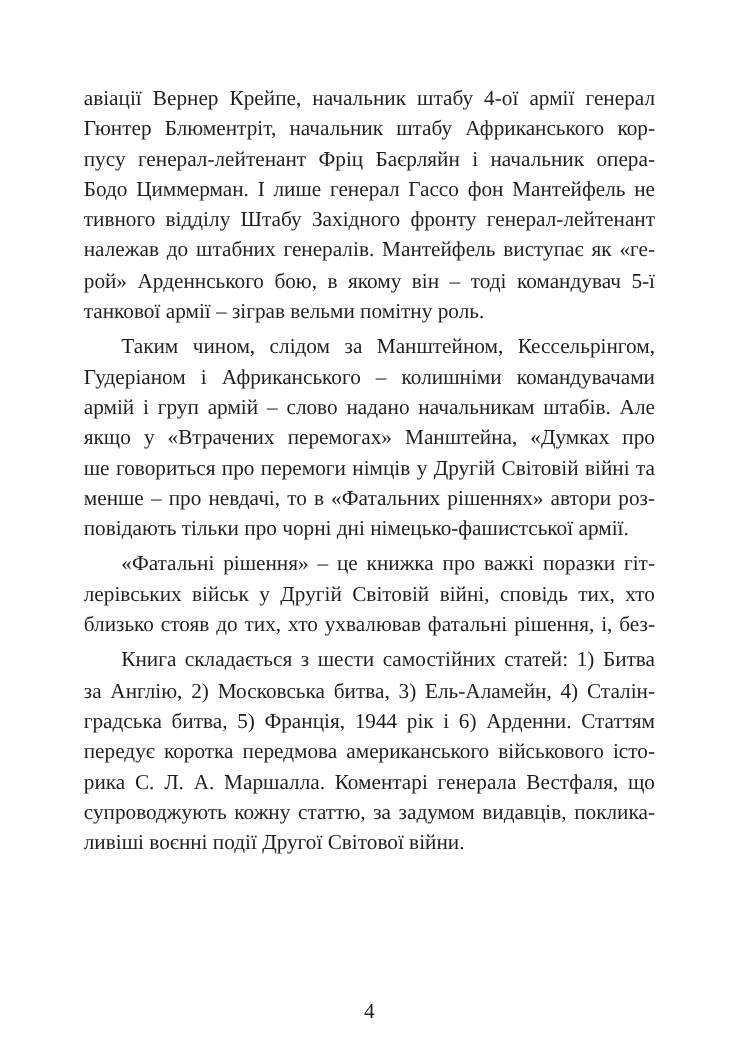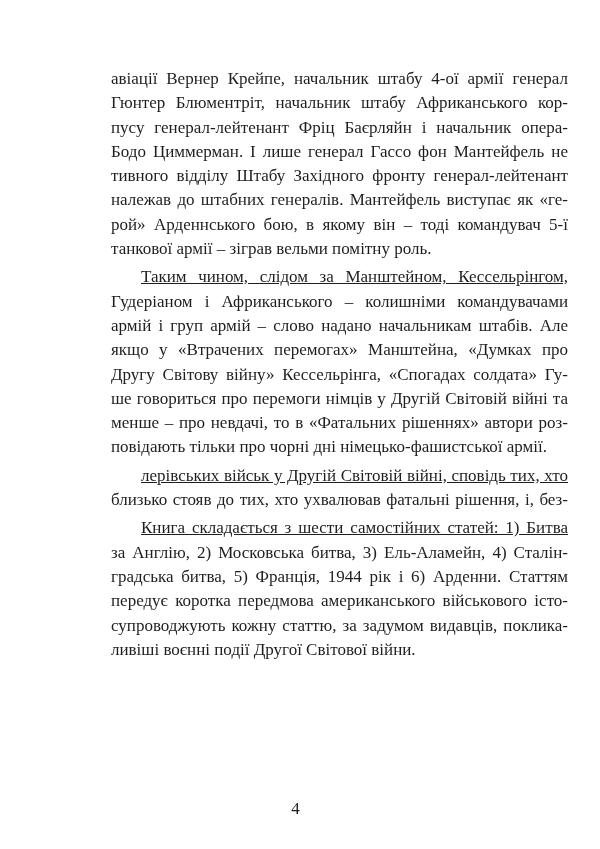--- a/index.html
+++ b/index.html
@@ -12,29 +12,27 @@
     position: relative;
     overflow: hidden;
     font-family: "Liberation Serif", "DejaVu Serif", serif;
   }
   .text-block {
     position: absolute;
     left: 67px;
     top: 67px;
     width: 457px;
     font-size: 17px;
-    margin-left: 44px;
   }
   .para {
     text-align: justify;
     margin: 0 0 4px 0;
   }
   .para.indent .line:first-child {
     text-indent: 30px;
-    text-decoration: underline;
   }
   .line {
     line-height: 24.3px;
     text-align: justify;
     text-align-last: justify;
   }
   .line.final {
     text-align-last: left;
   }
   .page-number {
@@ -59,32 +57,33 @@
       <div class="line">тивного відділу Штабу Західного фронту генерал-лейтенант</div>
       <div class="line">належав до штабних генералів. Мантейфель виступає як «ге-</div>
       <div class="line">рой» Арденнського бою, в якому він – тоді командувач 5-ї</div>
       <div class="line final">танкової армії – зіграв вельми помітну роль.</div>
     </div>
     <div class="para indent">
       <div class="line">Таким чином, слідом за Манштейном, Кессельрінгом,</div>
       <div class="line">Гудеріаном і Африканського – колишніми командувачами</div>
       <div class="line">армій і груп армій – слово надано начальникам штабів. Але</div>
       <div class="line">якщо у «Втрачених перемогах» Манштейна, «Думках про</div>
-      <div class="line">Другу Світову війну» Кессельрінга, «Спогадах солдата» Гу-</div>
       <div class="line">ше говориться про перемоги німців у Другій Світовій війні та</div>
       <div class="line">менше – про невдачі, то в «Фатальних рішеннях» автори роз-</div>
       <div class="line final">повідають тільки про чорні дні німецько-фашистської армії.</div>
     </div>
     <div class="para indent">
+      <div class="line">«Фатальні рішення» – це книжка про важкі поразки гіт-</div>
       <div class="line">лерівських військ у Другій Світовій війні, сповідь тих, хто</div>
       <div class="line">близько стояв до тих, хто ухвалював фатальні рішення, і, без-</div>
     </div>
     <div class="para indent">
       <div class="line">Книга складається з шести самостійних статей: 1) Битва</div>
       <div class="line">за Англію, 2) Московська битва, 3) Ель-Аламейн, 4) Сталін-</div>
       <div class="line">градська битва, 5) Франція, 1944 рік і 6) Арденни. Статтям</div>
       <div class="line">передує коротка передмова американського військового істо-</div>
+      <div class="line">рика С. Л. А. Маршалла. Коментарі генерала Вестфаля, що</div>
       <div class="line">супроводжують кожну статтю, за задумом видавців, поклика-</div>
       <div class="line final">ливіші воєнні події Другої Світової війни.</div>
     </div>
   </div>
 
 <div class="page-number">4</div>
 
 </body></html>

